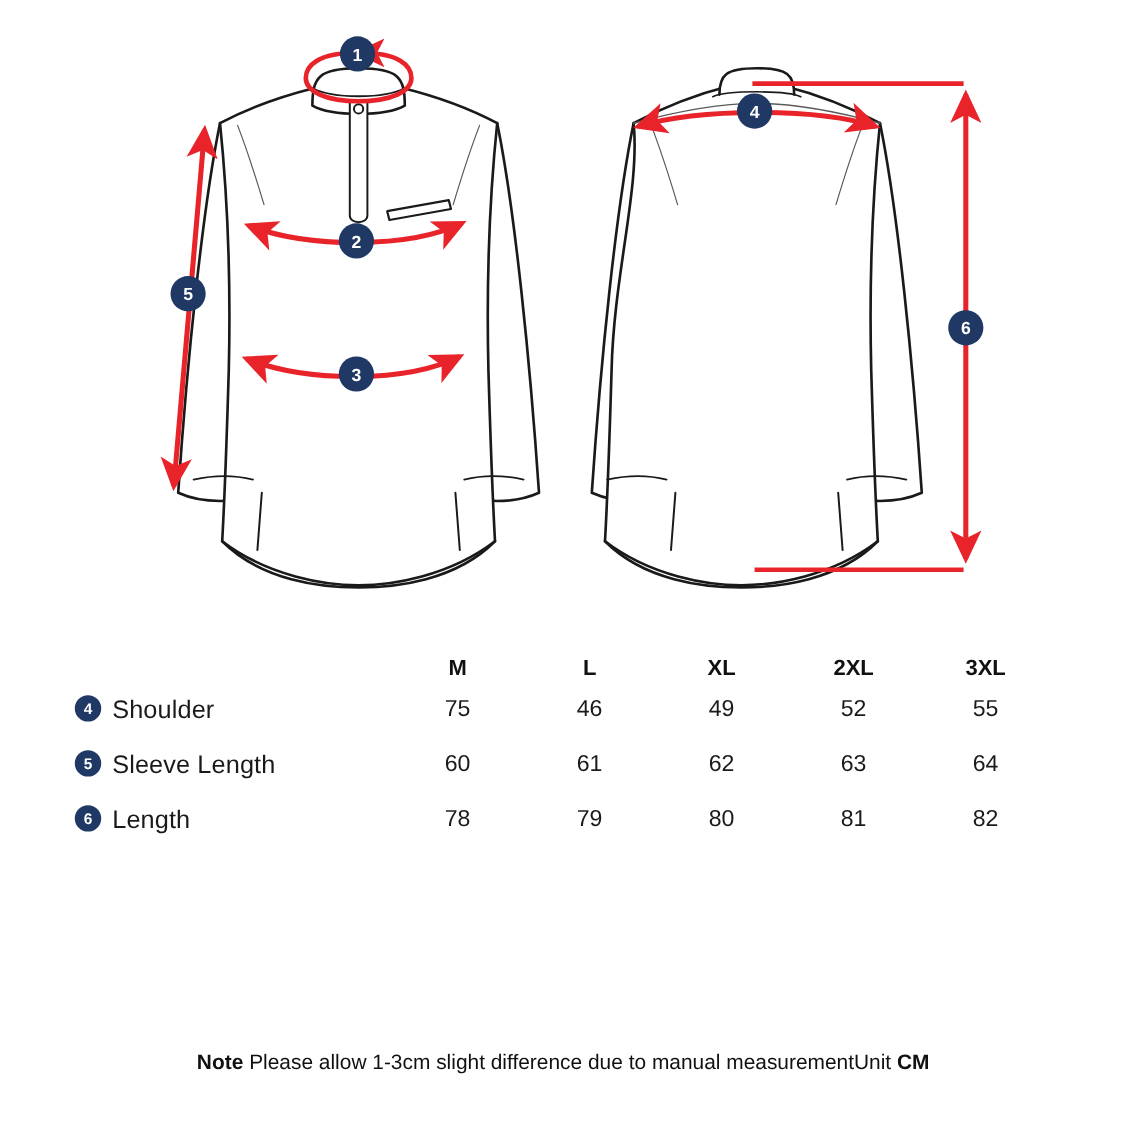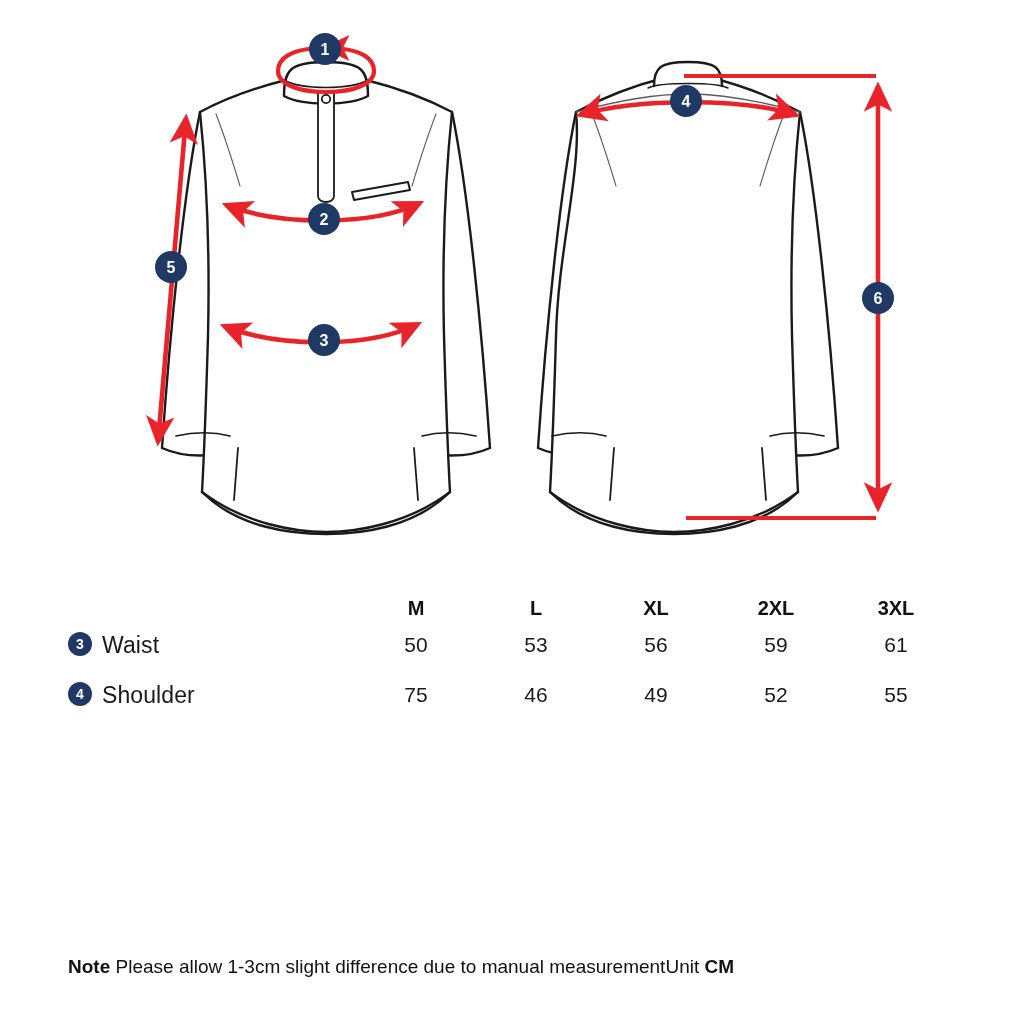--- a/index.html
+++ b/index.html
@@ -110,21 +110,21 @@
 
   
   #footer-note {
     position: absolute;
     left: 68px;
     top: 952px;
     width: 888px;
     height: 30px;
     display: flex;
     align-items: center;
-    justify-content: flex-start;
+    justify-content: center;
     font-size: 19px;
     color: #111111;
   }
   #footer-note .note-left b,
   #footer-note .note-right b {
     font-weight: bold;
   }
   .note-left, .note-right { white-space: nowrap; }
 </style>
 </head>
@@ -291,43 +291,53 @@
           <th>L</th>
           <th>XL</th>
           <th>2XL</th>
           <th>3XL</th>
         </tr>
       </thead>
       <tbody>
 
 
 
-        <tr class="data-row">
-          <td class="label-cell">
-            <span class="badge">3</span><span class="row-name">Waist</span>
-          </td>
-          <td>50</td>
-          <td>53</td>
-          <td>56</td>
-          <td>59</td>
-          <td>61</td>
-        </tr>
 
         <tr class="data-row">
           <td class="label-cell">
             <span class="badge">4</span><span class="row-name">Shoulder</span>
           </td>
           <td>75</td>
           <td>46</td>
           <td>49</td>
           <td>52</td>
           <td>55</td>
         </tr>
 
-
+        <tr class="data-row">
+          <td class="label-cell">
+            <span class="badge">5</span><span class="row-name">Sleeve Length</span>
+          </td>
+          <td>60</td>
+          <td>61</td>
+          <td>62</td>
+          <td>63</td>
+          <td>64</td>
+        </tr>
+
+        <tr class="data-row">
+          <td class="label-cell rule-bottom">
+            <span class="badge">6</span><span class="row-name">Length</span>
+          </td>
+          <td class="rule-bottom">78</td>
+          <td class="rule-bottom">79</td>
+          <td class="rule-bottom">80</td>
+          <td class="rule-bottom">81</td>
+          <td class="rule-bottom">82</td>
+        </tr>
 
       </tbody>
     </table>
   </div>
 
   <div id="footer-note">
     <div class="note-left"><b>Note</b> <span>Please allow 1-3cm slight difference due to manual measurement</span></div>
     <div class="note-right"><span>Unit</span> <b>CM</b></div>
   </div>
 

